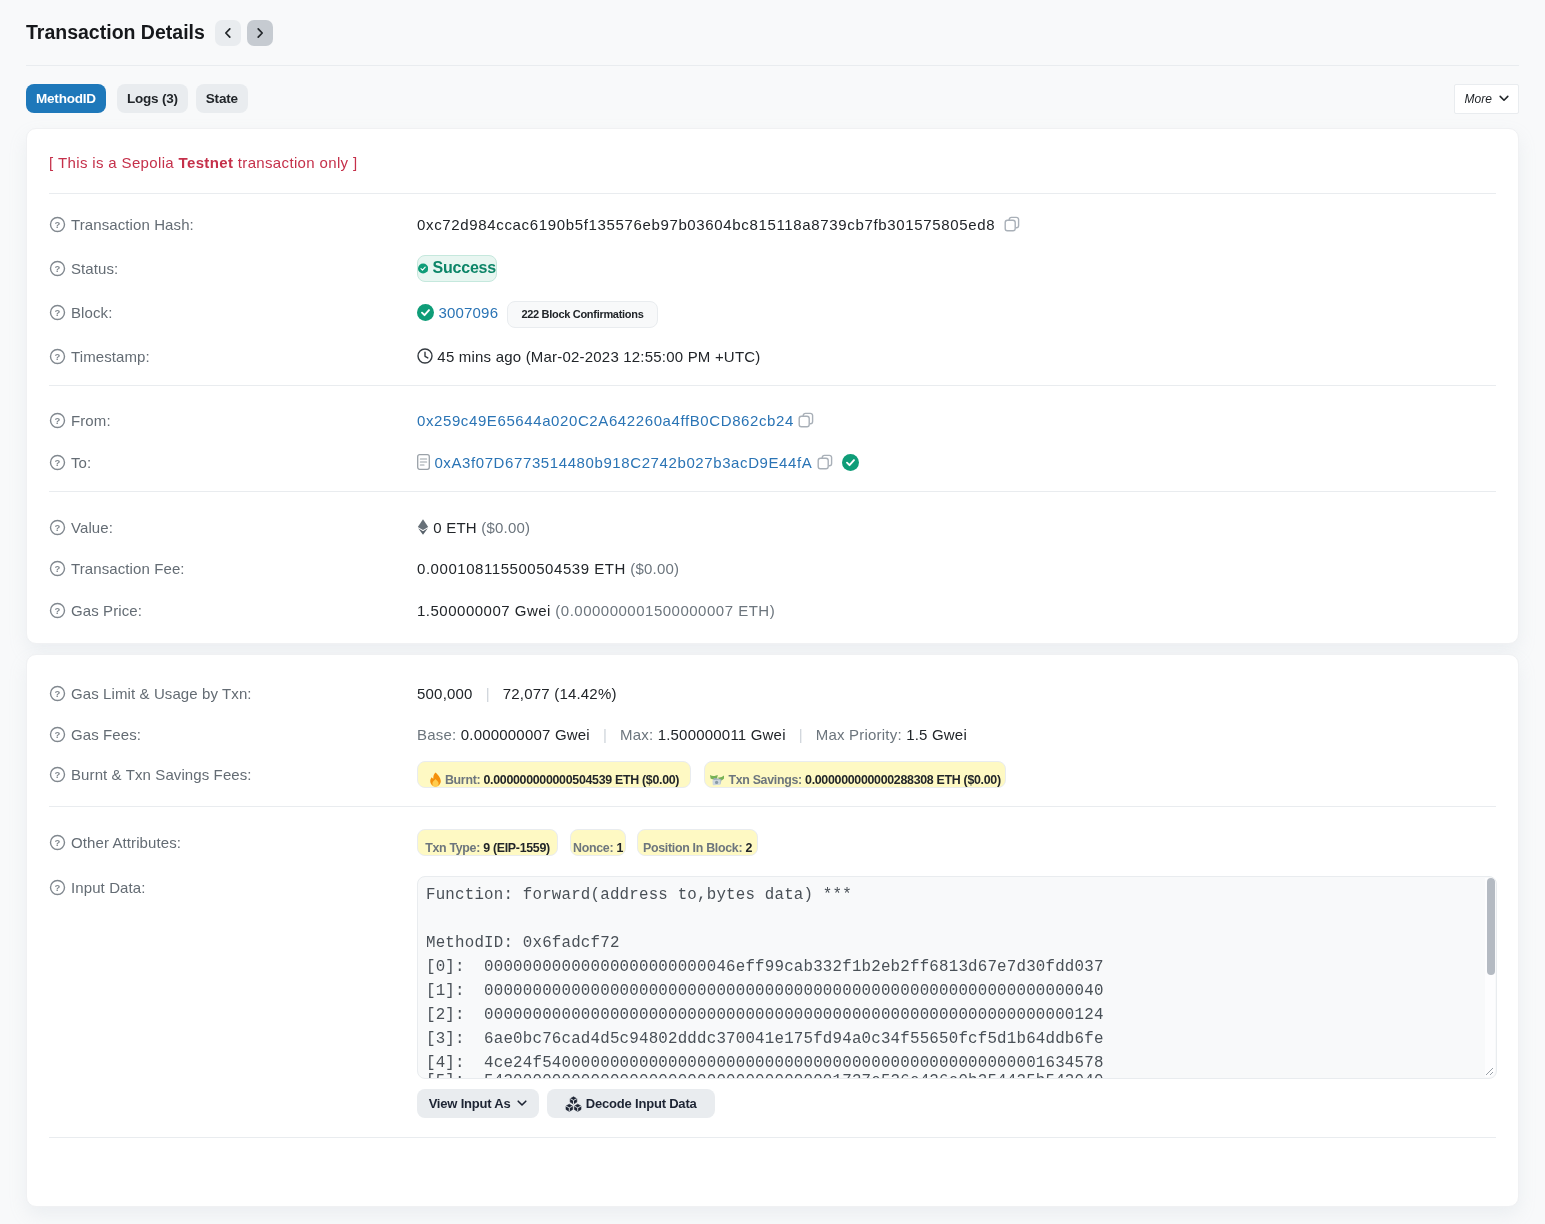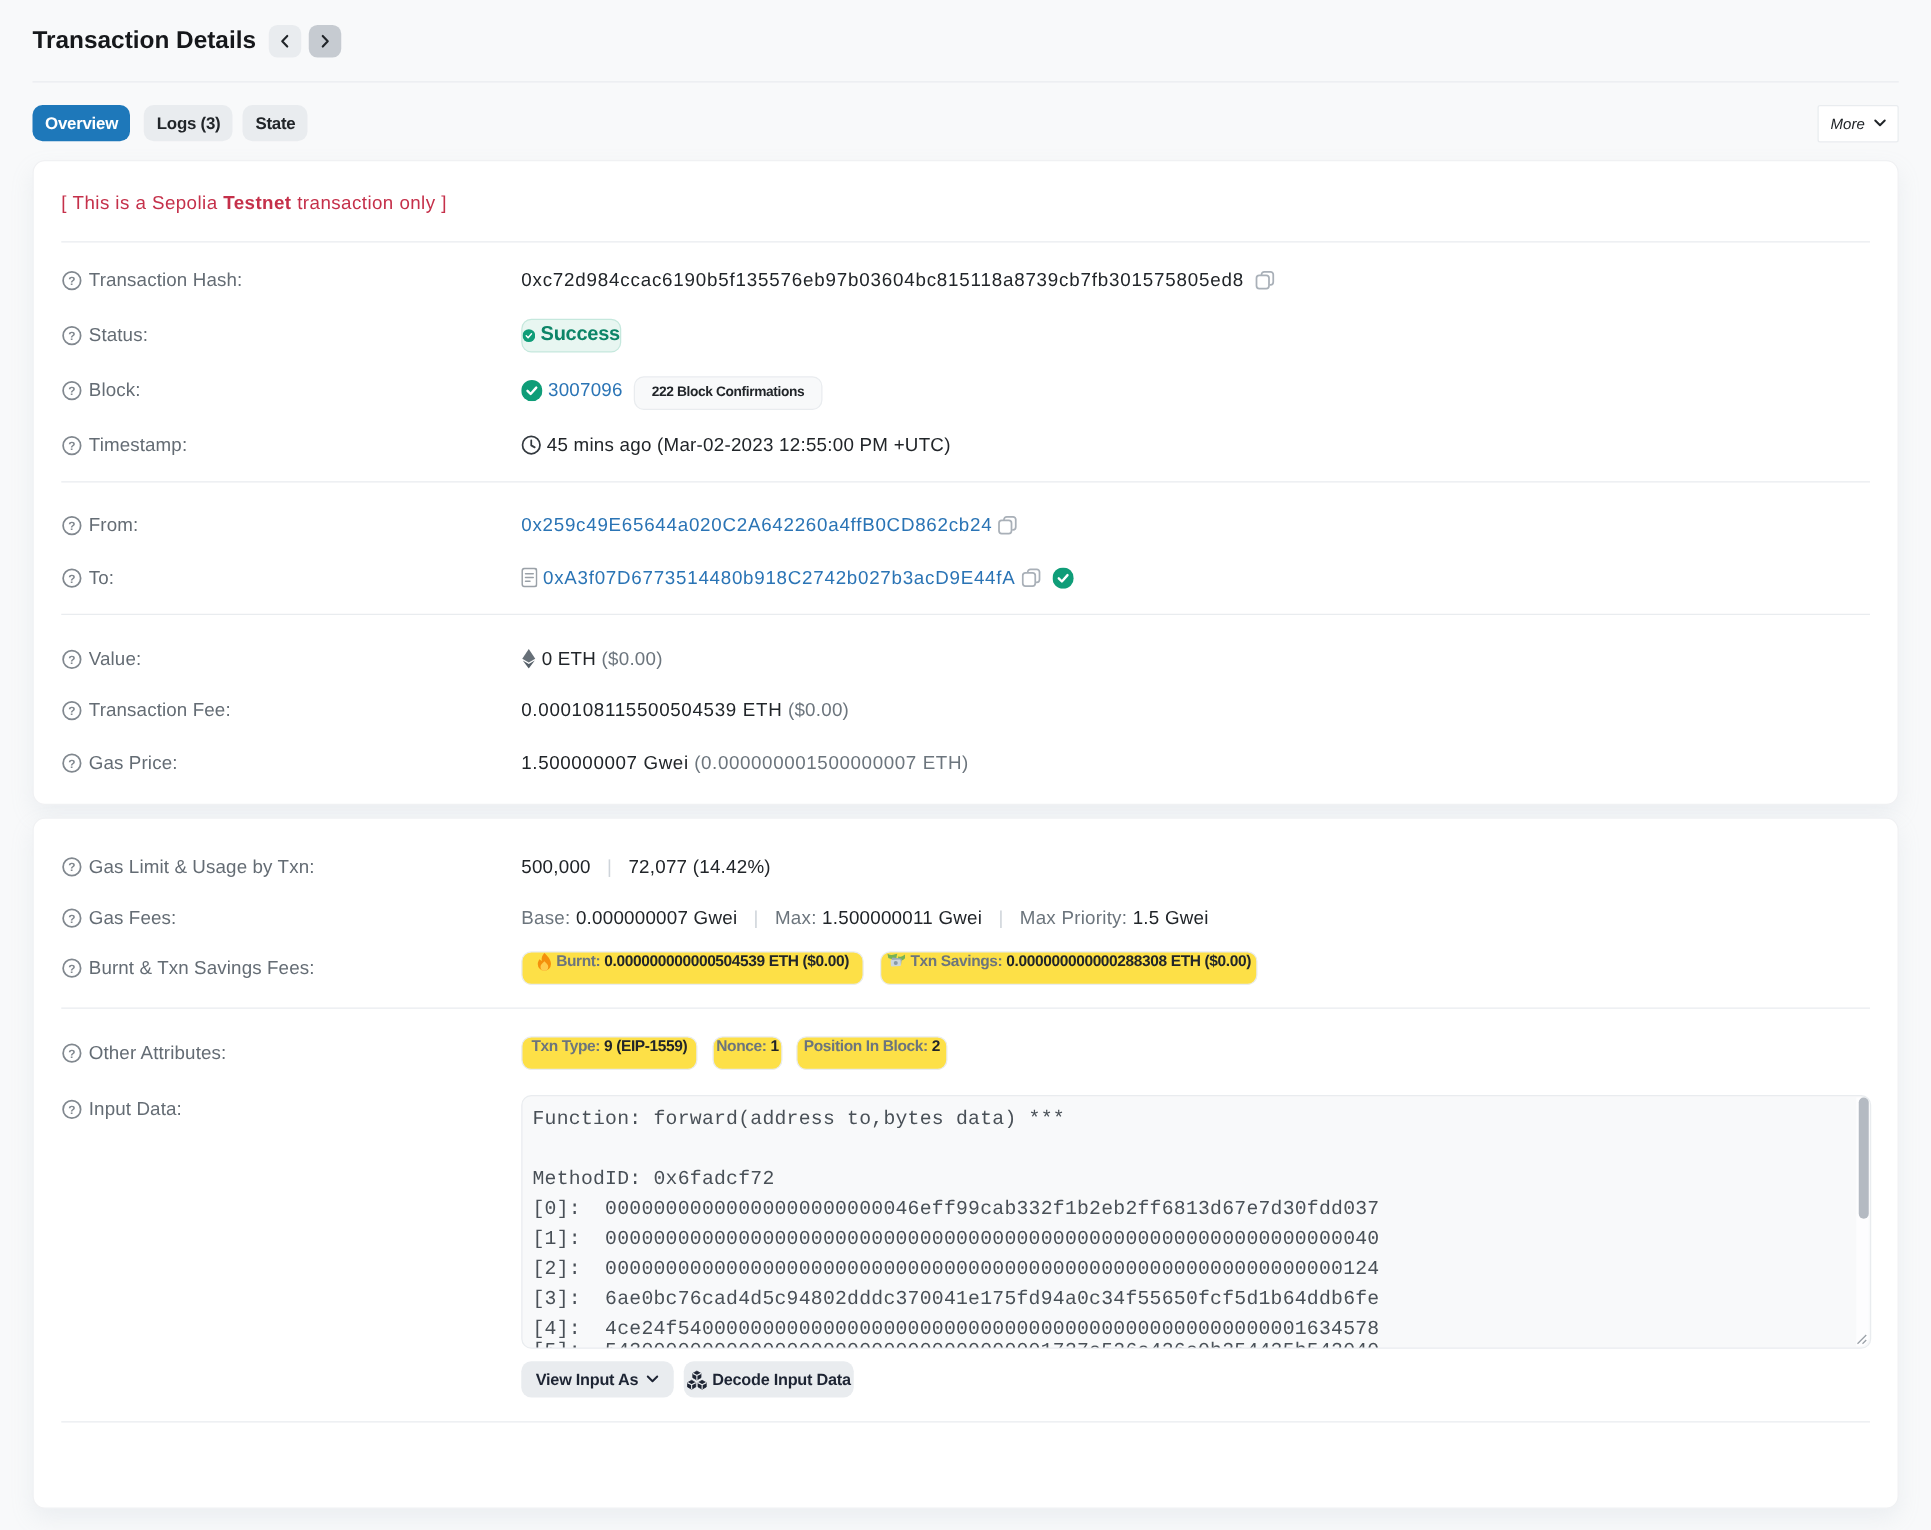--- a/index.html
+++ b/index.html
@@ -21,21 +21,21 @@
 .row { display:flex; align-items:center; height:22px; }
 .lbl { width:368px; flex:0 0 368px; display:flex; align-items:center; color:#646c74; letter-spacing:0.1px; }
 .lbl svg { margin-right:5px; flex:0 0 auto; }
 .val { display:flex; align-items:center; flex:1; color:#212529; letter-spacing:0.2px; }
 .muted { color:#6c757d; }
 .pipe { color:#ced4da; margin:0 13px; }
 a.lnk { color:#2a74b5; text-decoration:none; }
 .redline { color:#c5304a; height:22px; display:flex; align-items:center; letter-spacing:0.35px; }
 .badge-success { display:inline-flex; align-items:center; height:27px; padding:0 8px; background:#e8f6f1; border:1px solid #c5e8dd; border-radius:8px; color:#0d8568; font-size:16px; font-weight:bold; letter-spacing:-0.2px; }
 .badge-gray { display:inline-flex; align-items:center; height:27px; padding:0 8px; background:#f8f9fa; border:1px solid #e9ecef; border-radius:8px; font-size:11px; font-weight:bold; color:#212529; letter-spacing:-0.3px; position:relative; top:2px; }
-.attr-badge { display:inline-flex; align-items:flex-start; height:27px; padding:0 8px; background:#fde047; border:1px solid #e9ecef; border-radius:8px; font-size:12.4px; color:#6c757d; font-weight:bold; white-space:pre; letter-spacing:-0.3px; }
+.attr-badge { display:inline-flex; align-items:flex-end; height:27px; padding:0 8px; background:#fef9c3; border:1px solid #e9ecef; border-radius:8px; font-size:12.4px; color:#6c757d; font-weight:bold; white-space:pre; letter-spacing:-0.3px; }
 .attr-badge b { color:#212529; }
 .inputbox { position:relative; width:1080px; height:203px; background:#f8f9fa; border:1px solid #e9ecef; border-radius:8px; overflow:hidden; }
 .inputbox pre { font-family:"Liberation Mono",monospace; font-size:15.8px; line-height:24px; color:#495057; padding:6px 14px 0 8px; white-space:pre; }
 .sbtrack { position:absolute; top:1px; right:1px; bottom:1px; width:10px; background:#fdfdfe; border-radius:0 7px 7px 0; }
 .sbthumb { position:absolute; top:1px; right:1px; width:8px; height:97px; background:#b4bac2; border-radius:4px; }
 .graybtn { display:inline-flex; align-items:center; justify-content:center; height:29px; background:#e9ecef; border-radius:8px; font-size:13px; font-weight:bold; color:#1d2433; padding:0 10px; letter-spacing:-0.2px; }
 </style>
 </head>
 <body>
 <div class="wrap">
@@ -46,21 +46,21 @@
           <path d="M7.8 1.8 L3.8 6 L7.8 10.2" stroke="#212529" stroke-width="1.7" stroke-linecap="round" stroke-linejoin="round"></path>
         </svg>
       </span>
     <span class="navbtn next">
         <svg width="12" height="12" viewBox="0 0 12 12" fill="none">
           <path d="M4.2 1.8 L8.2 6 L4.2 10.2" stroke="#212529" stroke-width="1.7" stroke-linecap="round" stroke-linejoin="round"></path>
         </svg>
       </span>
   </div>
   <div class="tabsrow">
-    <span class="tab active">Overview</span>
+    <span class="tab active">MethodID</span>
     <span class="tab" style="margin-right:8px;">Logs (3)</span>
     <span class="tab">State</span>
     <span class="morebtn">More&nbsp;&nbsp;<svg width="10" height="7" viewBox="0 0 10 7" fill="none">
           <path d="M1.2 1.4 L5 5.2 L8.8 1.4" stroke="#212529" stroke-width="1.6" stroke-linecap="round" stroke-linejoin="round"></path>
         </svg></span>
   </div>
 
   <div class="card card1">
     <div class="redline" style="margin-top:22px;">[&nbsp;This is a Sepolia&nbsp;<b>Testnet</b>&nbsp;transaction only&nbsp;]</div>
     <hr style="margin-top:20px;">
@@ -229,21 +229,21 @@
             </svg>
         </div>
       </div>
     </div>
     <div class="row" style="margin-top:10px; height:29px;">
       <div class="lbl"></div>
       <div class="val">
         <span class="graybtn" style="width:122px; padding:0;">View Input As&nbsp;&nbsp;<svg width="10" height="7" viewBox="0 0 10 7" fill="none">
               <path d="M1.2 1.2 L5 5 L8.8 1.2" stroke="#1d2433" stroke-width="1.6" stroke-linecap="round" stroke-linejoin="round"></path>
             </svg></span>
-        <span class="graybtn" style="margin-left:8px; width:136px; padding:0;"><svg width="17" height="16" viewBox="0 0 17 16">
+        <span class="graybtn" style="margin-left:8px; width:168px; padding:0;"><svg width="17" height="16" viewBox="0 0 17 16">
               <g fill="#1d2433" stroke="#1d2433" stroke-width="0.6" stroke-linejoin="round">
                 <path d="M8.5 0.8 L11.8 2.7 V6.1 L8.5 8 L5.2 6.1 V2.7 Z"></path>
                 <path d="M4.3 8.2 L7.6 10.1 V13.5 L4.3 15.4 L1 13.5 V10.1 Z"></path>
                 <path d="M12.7 8.2 L16 10.1 V13.5 L12.7 15.4 L9.4 13.5 V10.1 Z"></path>
               </g>
               <g stroke="#e9ecef" stroke-width="0.9" fill="none">
                 <path d="M8.5 4.4 L5.2 2.7 M8.5 4.4 L11.8 2.7 M8.5 4.4 V8"></path>
                 <path d="M4.3 11.8 L1 10.1 M4.3 11.8 L7.6 10.1 M4.3 11.8 V15.4"></path>
                 <path d="M12.7 11.8 L9.4 10.1 M12.7 11.8 L16 10.1 M12.7 11.8 V15.4"></path>
               </g>

